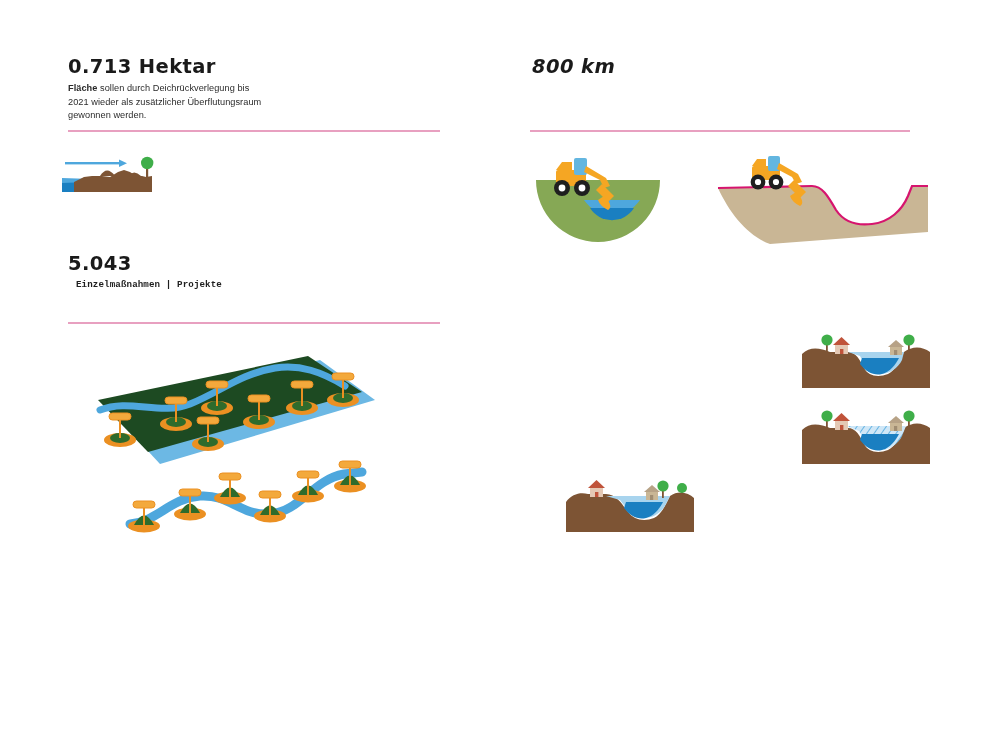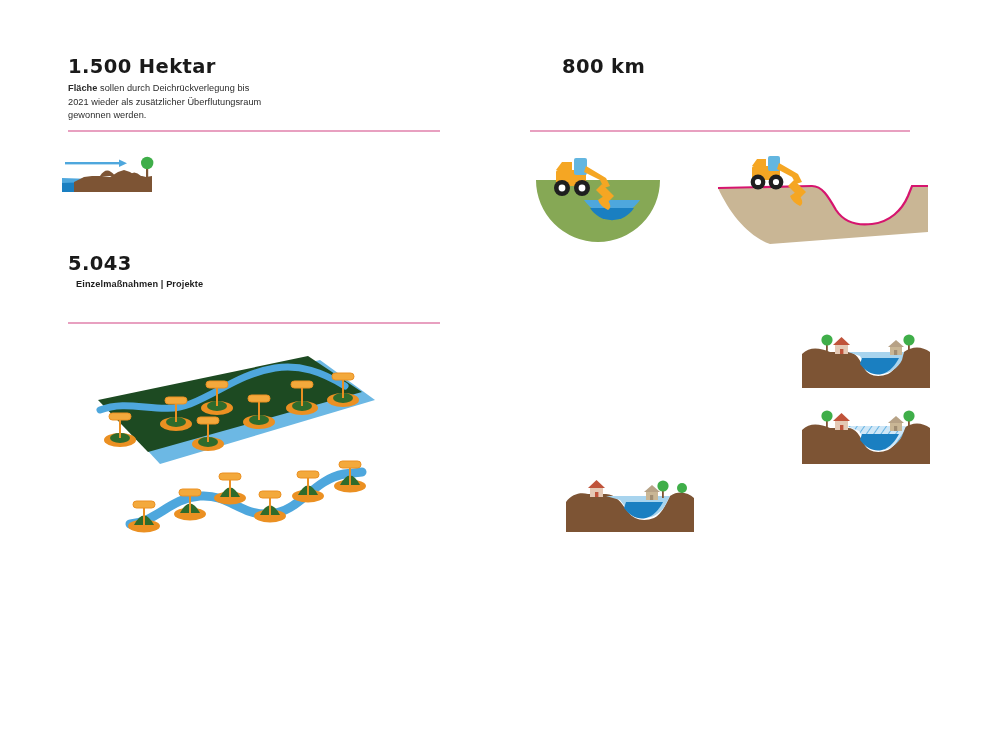--- a/index.html
+++ b/index.html
@@ -34,21 +34,21 @@
   .subtext {
     font-family: "Liberation Sans", sans-serif;
     font-size: 9.2px;
     line-height: 1.42;
     color: #2b2b2b;
     margin: 0;
     letter-spacing: 0.05px;
   }
   .subtext b { font-weight: bold; }
   .caption-small {
-    font-family: Liberation Sans, sans-serif;
+    font-family: Liberation Mono, monospace;
     font-weight: bold;
     font-size: 9.2px;
     color: #1f1f1f;
     margin: 0;
     letter-spacing: 0.1px;
     padding-left: 8px;
   }
   .rule {
     position: absolute;
     height: 1.6px;
@@ -58,21 +58,21 @@
   
   .illus { position: absolute; }
   .illus svg { display: block; }
 </style>
 </head>
 <body>
 
 <div class="page">
 
   <div class="block" style="left:68px; top:56px; width:380px;">
-    <h2 class="headline">1.500 Hektar</h2>
+    <h2 class="headline">0.713 Hektar</h2>
     <p class="subtext" style="width:200px;"><b>Fläche</b><span> sollen durch Deichrückverlegung bis 2021 wieder als zusätzlicher Überflutungsraum gewonnen werden.</span></p>
   </div>
   <div class="rule" style="left:68px; top:130px; width:372px;"></div>
 
   <div class="illus" style="left:62px; top:148px;">
     <svg width="100" height="50" viewBox="0 0 100 50">
 
       <path d="M0 30 L0 44 L30 44 L30 31 Z" fill="#4ea7dd"></path>
       <path d="M0 35 L0 44 L26 44 L26 34 Z" fill="#1a7fc1"></path>
 
@@ -187,21 +187,21 @@
       </g>
       <g>
         <ellipse cx="228" cy="28" rx="16" ry="6.5" fill="#eb9022"></ellipse>
         <path d="M218 27 Q228 8 238 27 Z" fill="#2f6b2c"></path>
         <rect x="227" y="8" width="2" height="19" fill="#eb9022"></rect>
         <rect x="217" y="3" width="22" height="7" rx="3.4" fill="#f3a93c" stroke="#eb9022" stroke-width="1"></rect>
       </g>
     </svg>
   </div>
 
-  <div class="block" style="left:562px; top:56px; width:400px;">
+  <div class="block" style="left:532px; top:56px; width:400px;font-style:italic;">
     <h2 class="headline">800 km</h2>
   </div>
   <div class="rule" style="left:530px; top:130px; width:380px;"></div>
 
   <div class="illus" style="left:528px; top:152px;">
     <svg width="140" height="100" viewBox="0 0 140 100">
       <path d="M8 28 A 62 62 0 0 0 132 28 Z" fill="#86a855"></path>
       <path d="M56 48 A 34 34 0 0 0 112 48 Z" fill="#4ea7dd"></path>
       <path d="M62 56 A 26 26 0 0 0 106 56 Z" fill="#1a7fc1"></path>
 

